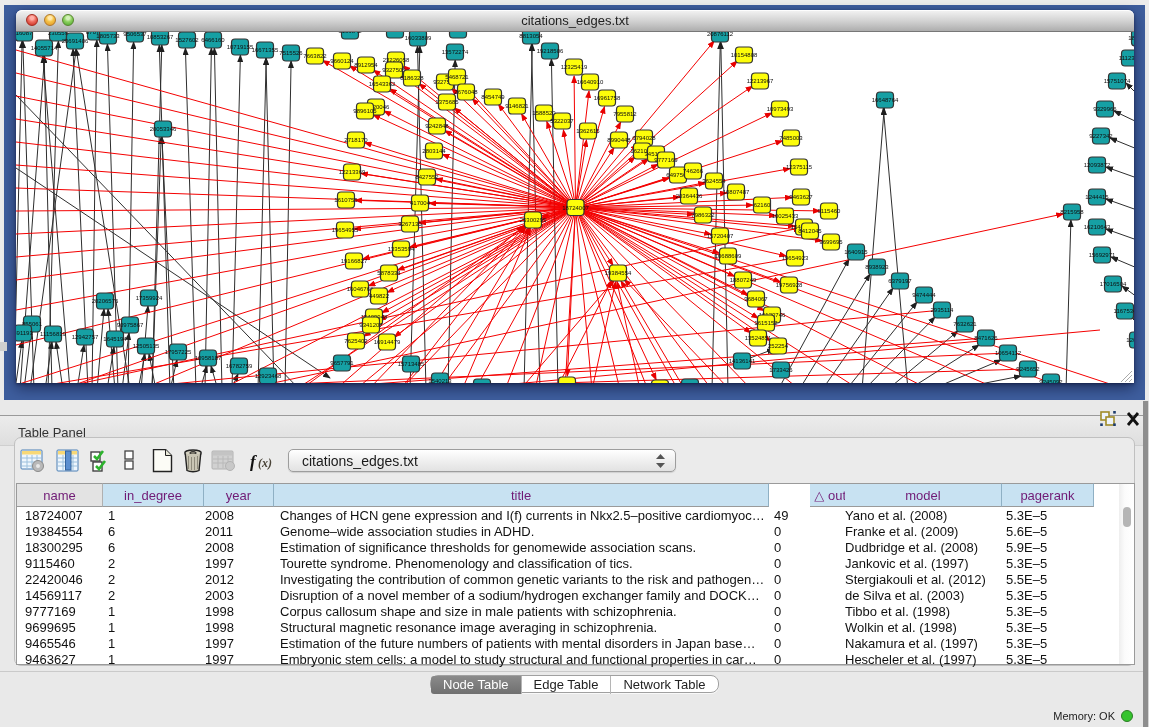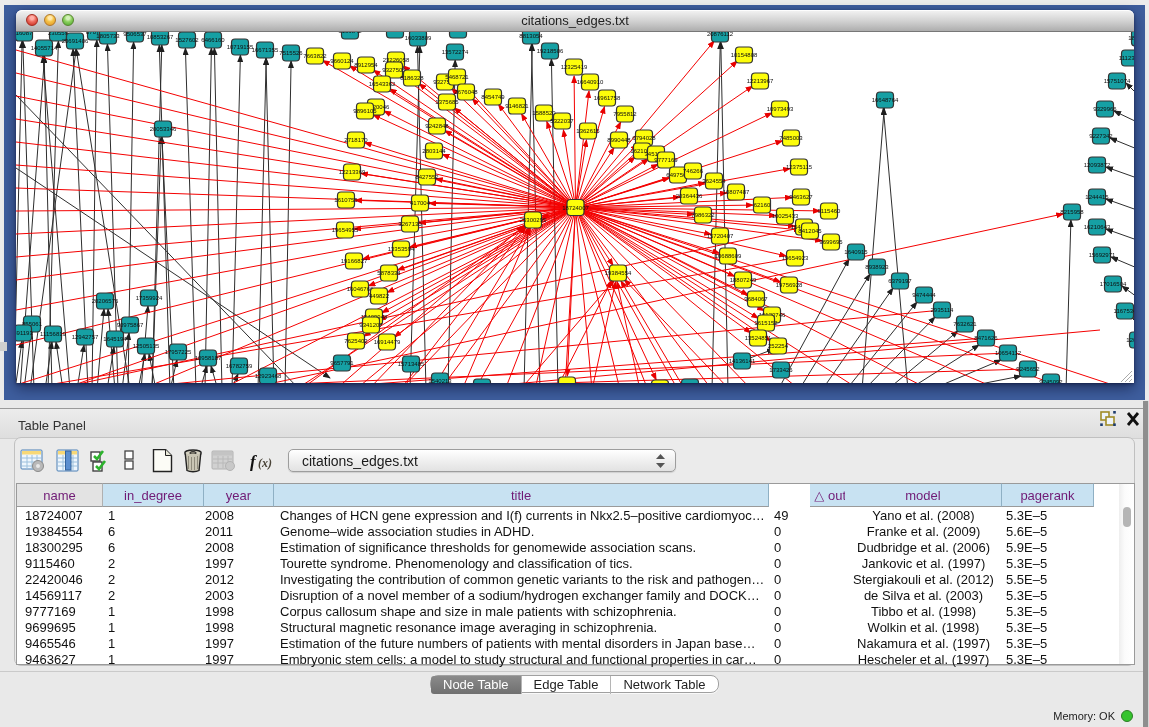--- a/index.html
+++ b/index.html
@@ -15,35 +15,35 @@
 #titlebar .t{position:absolute;left:0;right:0;top:3px;text-align:center;font-size:13px;color:#222}
 .tl{position:absolute;top:14px;width:12px;height:12px;border-radius:50%}
 #tlr{left:10px;background:radial-gradient(circle at 50% 30%,#ffb0a8 0 18%,#ee6d60 45%,#d33f32 80%);border:1px solid #a52b20}
 #tly{left:28px;background:radial-gradient(circle at 50% 30%,#ffe9b0 0 18%,#f5c244 45%,#e8a433 80%);border:1px solid #b1782a}
 #tlg{left:46px;background:radial-gradient(circle at 50% 30%,#d2f0b8 0 18%,#8ed160 45%,#60b43e 80%);border:1px solid #59862f}
 svg line.r{stroke:#f40000;stroke-width:1.0}
 svg line.k{stroke:#2e2e2e;stroke-width:1.0}
 svg text.lb{font-size:6px;fill:#101010;text-anchor:middle;font-family:"Liberation Sans",sans-serif}
 
 #panel{position:absolute;left:0;top:400px;width:1149px;height:327px;background:#e9e9e9}
-#pbar{position:absolute;left:0;top:8px;width:1149px;height:31px;background:linear-gradient(#ececec,#dedede);
+#pbar{position:absolute;left:0;top:15px;width:1149px;height:31px;background:linear-gradient(#ececec,#dedede);
  border-top:1px solid #9a9a9a;border-bottom:1px solid #cfcfcf}
 #pbar .t{position:absolute;left:18px;top:9px;font-size:13px;color:#333}
 #container{position:absolute;left:14px;top:437px;width:1121px;height:229px;background:#ebebeb;
  border:1px solid #c0c0c0;border-radius:7px}
 #combo{position:absolute;left:288px;top:449px;width:388px;height:23px;border:1px solid #9d9d9d;border-radius:5px;
  background:linear-gradient(#fff,#ededed 60%,#e2e2e2);box-shadow:0 1px 1px rgba(0,0,0,.12)}
 #combo .t{position:absolute;left:13px;top:3px;font-size:14px;color:#1a1a1a}
 #tablebox{position:absolute;left:16px;top:483px;width:1119px;height:182px;background:#fff;border:1px solid #9a9a9a;overflow:hidden}
 .hd{position:absolute;top:483px;height:24px;background:#c8e2f2;border-top:1px solid #9a9a9a;border-bottom:1px solid #9a9a9a;
  border-right:1px solid #8fb0c4;font-size:13px;color:#701a75;text-align:center;line-height:23px}
 .row{position:absolute;left:17px;width:1100px;height:16px;font-size:13px;color:#111}
 .row .c{position:absolute;top:0;white-space:nowrap;overflow:hidden}
 .c0{left:8px;width:86px}.c1{left:91px;width:90px}.c2{left:188px;width:60px}
-.c3{left:263px;width:492px}.c4{left:757px;width:66px}.c5{left:828px;width:157px;text-align:center}
+.c3{left:263px;width:492px}.c4{left:757px;width:66px}.c5{left:828px;width:157px;}
 .c6{left:989px;width:90px}
 
 #tabs{position:absolute;left:430px;top:675px;height:18px;border:1px solid #a0a0a0;border-radius:8px;background:#fff;
  font-size:13px;color:#222;box-shadow:0 1px 0 rgba(255,255,255,.7)}
 #tabs span{display:inline-block;height:18px;line-height:17px;vertical-align:top;padding:0 12px}
 #tabs .sel{background:linear-gradient(#8b8b8b,#6f6f6f);color:#fff;border-radius:3px 0 0 3px}
 #tabs .mid{border-left:1px solid #b5b5b5}
 #foot{position:absolute;right:34px;top:710px;font-size:11px;color:#222}
 #dot{position:absolute;left:1121px;top:710px;width:12px;height:12px;border-radius:50%;background:#35c42e;border:1px solid #2c7d26}
 #rstrip{position:absolute;left:1143px;top:401px;width:4.5px;height:326px;background:#8e8e8e}
@@ -665,21 +665,21 @@
       <span class="c c4">0</span>
       <span class="c c5">Franke et al. (2009)</span>
 <span class="c c6">5.6E–5</span>
     </div>
 <div class="row" style="top:540px">
 <span class="c c0">18300295</span>
       <span class="c c1">6</span>
       <span class="c c2">2008</span>
 <span class="c c3">Estimation of significance thresholds for genomewide association scans.</span>
       <span class="c c4">0</span>
-      <span class="c c5">Dudbridge et al. (2006)</span>
+      <span class="c c5">Dudbridge et al. (2008)</span>
 <span class="c c6">5.9E–5</span>
     </div>
 <div class="row" style="top:556px">
 <span class="c c0">9115460</span>
       <span class="c c1">2</span>
       <span class="c c2">1997</span>
 <span class="c c3">Tourette syndrome. Phenomenology and classification of tics.</span>
       <span class="c c4">0</span>
       <span class="c c5">Jankovic et al. (1997)</span>
 <span class="c c6">5.3E–5</span>

